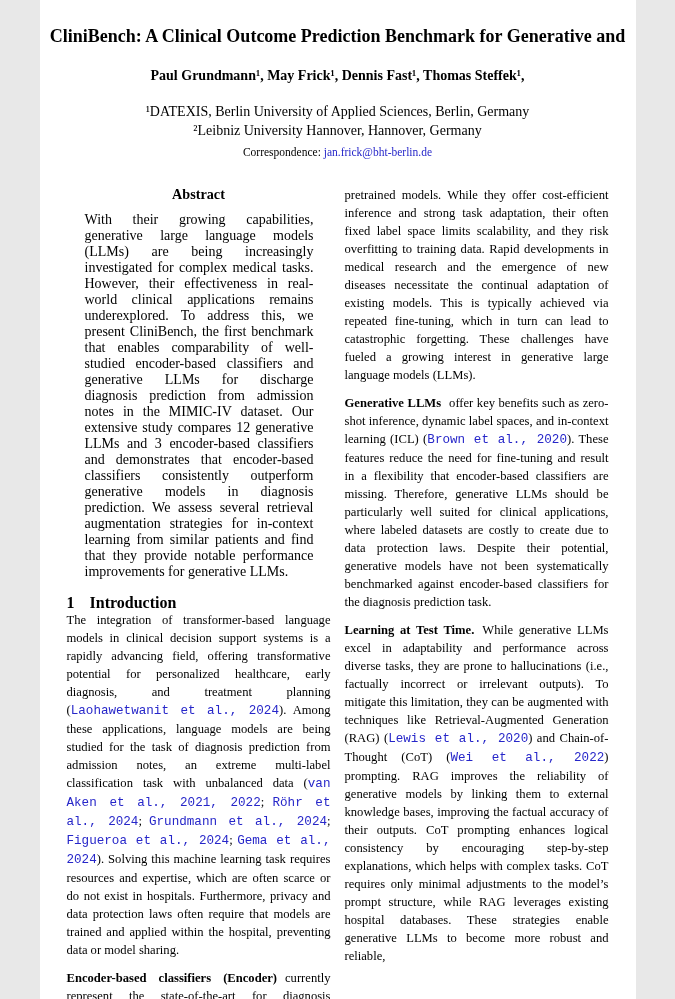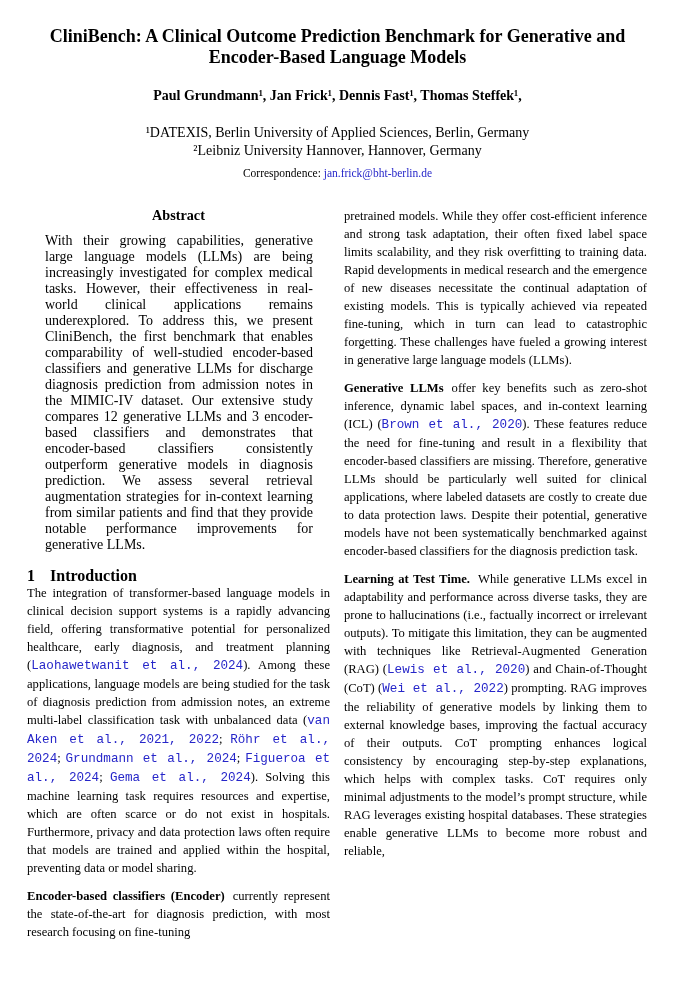--- a/index.html
+++ b/index.html
@@ -1,17 +1,17 @@
 <!DOCTYPE html>
 <html><head>
 <meta charset="utf-8">
 <style>
   html,body{margin:0;padding:0;background:#e8e8e8;}
   .page{
-    width:675px;height:999px;background:#ffffff;color:#000000;
+    width:596px;height:999px;background:#ffffff;color:#000000;
     font-family:"Liberation Serif", serif;
     position:relative;overflow:hidden;margin:0 auto;
     box-sizing:border-box;
   }
   .header{padding-top:26px;text-align:center;}
   .title-line{font-weight:bold;font-size:18px;line-height:20.5px;}
   .authors{margin-top:20px;}
   .author-line{font-weight:bold;font-size:14px;line-height:18.5px;}
   .affils{margin-top:18px;}
   .affil-line{font-size:14px;line-height:18.5px;}
@@ -33,24 +33,23 @@
   .seg-lead{font-weight:bold;margin-right:8px;}
   .seg-link{color:#2626c9;cursor:pointer;font-family:Liberation Mono, monospace;}
 </style>
 </head>
 <body>
 
 <div class="page">
   <div class="header">
     <div>
       <div class="title-line">CliniBench: A Clinical Outcome Prediction Benchmark for Generative and</div>
-      <div class="title-line">Encoder-Based Language Models</div>
     </div>
     <div class="authors">
-      <div class="author-line">Paul Grundmann¹, Jan Frick¹, Dennis Fast¹, Thomas Steffek¹,</div>
+      <div class="author-line">Paul Grundmann¹, May Frick¹, Dennis Fast¹, Thomas Steffek¹,</div>
     </div>
     <div class="affils">
       <div class="affil-line">¹DATEXIS, Berlin University of Applied Sciences, Berlin, Germany</div>
       <div class="affil-line">²Leibniz University Hannover, Hannover, Germany</div>
     </div>
     <div class="corresp">
       <span class="corresp-label">Correspondence:</span>
       <span class="corresp-email">jan.frick@bht-berlin.de</span>
     </div>
   </div>

